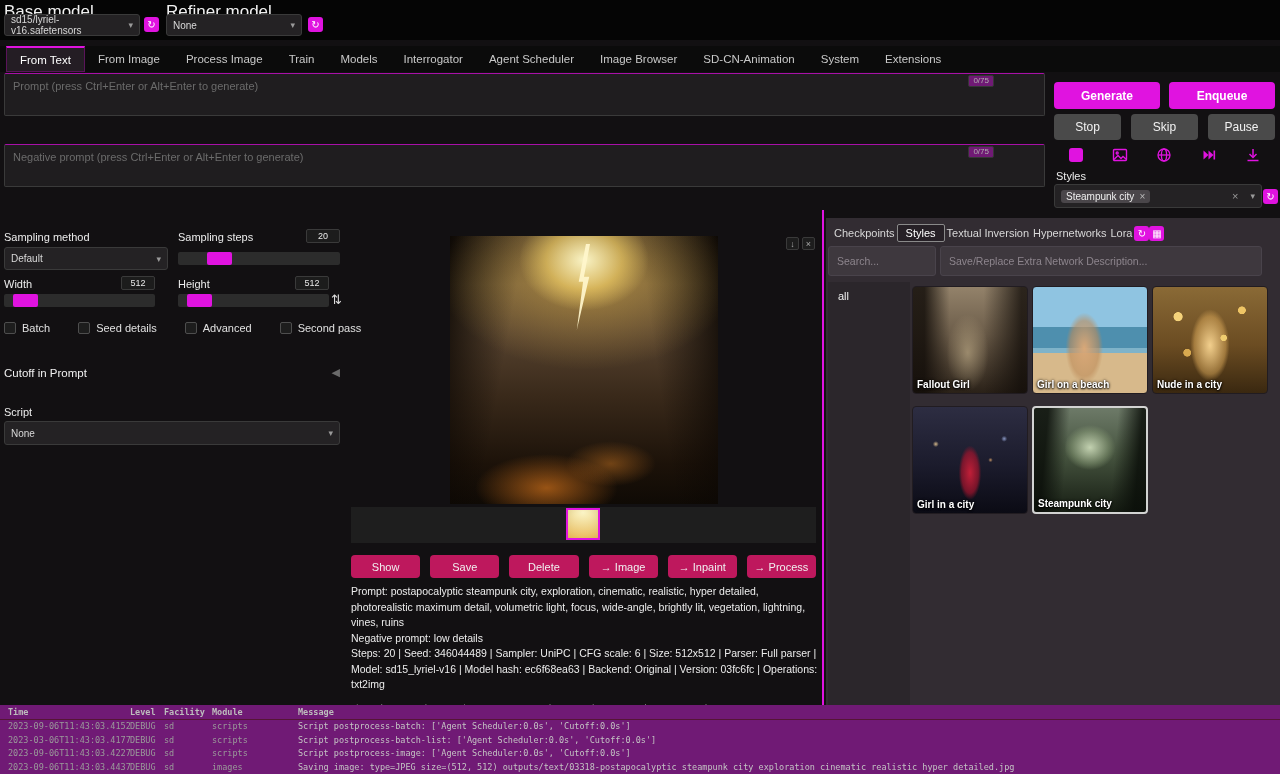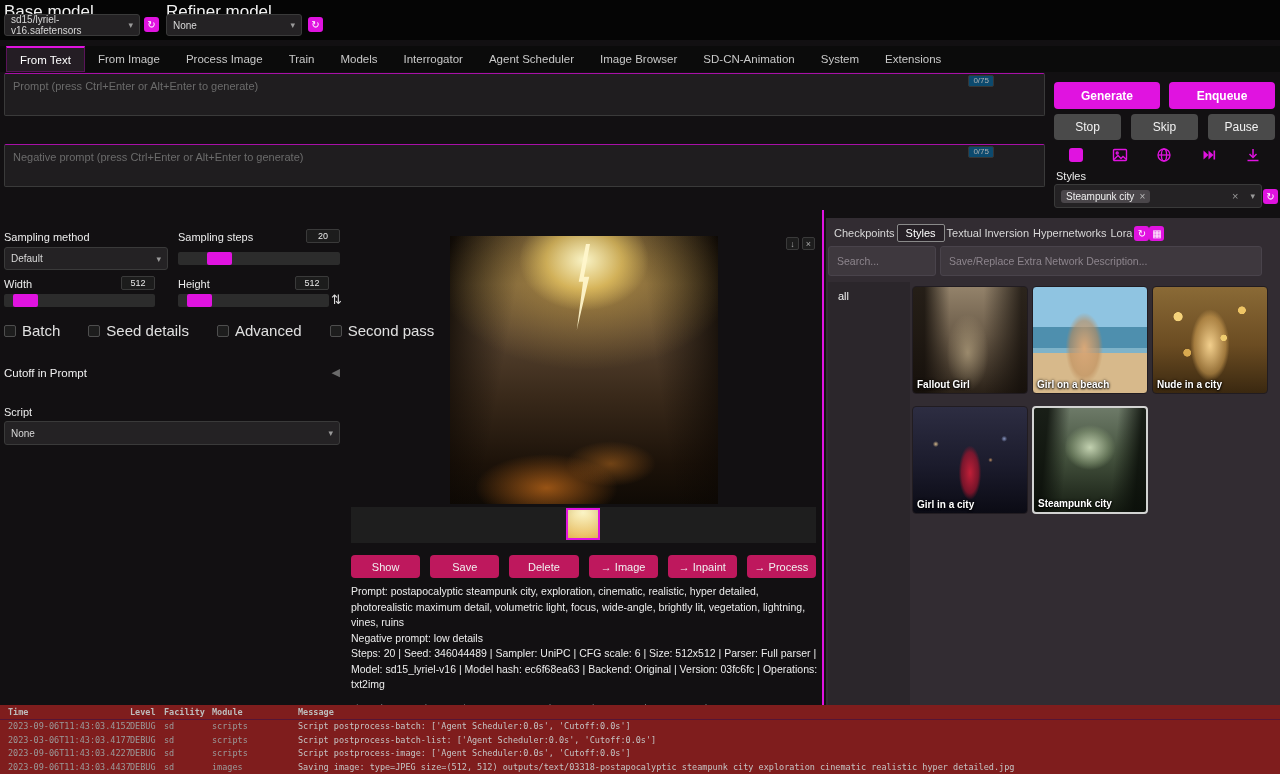--- a/index.html
+++ b/index.html
@@ -22,21 +22,21 @@
             display:flex; align-items:stretch; padding-left:6px; }
   .mtab { padding:0 13px; font-size:11.5px; color:#c9c9c9; display:flex; align-items:center; cursor:pointer; }
   .mtab.active { background:#241d24; color:#fff; border:1px solid #5a145a; border-top:2px solid #e013e0; }
 
   
   .promptbox { position:absolute; left:4px; width:1041px; height:43px; background:#1f1d1f;
                border:1px solid #3a3a3a; border-top:1px solid #a810a8; border-radius:2px; }
   .promptbox textarea { width:100%; height:100%; background:transparent; border:none; resize:none;
                color:#cfcfcf; font-family:"Liberation Sans",sans-serif; font-size:11px; padding:6px 8px; outline:none; }
   .promptbox textarea::placeholder { color:#6b6b6b; }
-  .counter { position:absolute; top:1px; right:50px; font-size:8px; color:#b0b0b0; background:#0c4a6e;
+  .counter { position:absolute; top:1px; right:50px; font-size:8px; color:#b0b0b0; background:#701a75;
              border:1px solid #363636; border-radius:2px; padding:0 4px; line-height:10px; }
 
   
   .btn-primary { background:#e013e0; color:#fff; font-weight:bold; font-size:12px; border-radius:4px;
                  display:flex; align-items:center; justify-content:center; cursor:pointer; }
   .btn-gray { background:#4a4a4a; color:#f2f2f2; font-size:12px; border-radius:4px;
               display:flex; align-items:center; justify-content:center; cursor:pointer; }
   .quickicons { position:absolute; left:1054px; top:146px; width:221px; display:flex;
                 justify-content:space-around; align-items:center; }
   .qicon { width:18px; height:18px; display:flex; align-items:center; justify-content:center; cursor:pointer; }
@@ -88,21 +88,21 @@
       linear-gradient(180deg,#6d7a68 0%,#46543f 45%,#161d13 100%); }
 
   
   .ctl-label { position:absolute; font-size:11px; color:#ececec; }
   .badge-num { position:absolute; background:#1c1c1c; border:1px solid #3a3a3a; border-radius:2px;
                color:#e8e8e8; font-size:9px; width:34px; height:14px; display:flex; align-items:center;
                justify-content:center; }
   .slider { position:absolute; height:13px; background:#2c2c2c; border-radius:2px; cursor:pointer; }
   .slider .handle { position:absolute; top:0; width:25px; height:100%; background:#e013e0; border-radius:2px; }
   .chkrow { position:absolute; left:4px; top:322px; display:flex; gap:28px; align-items:center; }
-  .chk { display:flex; align-items:center; gap:6px; font-size:15px; color:#e0e0e0; cursor:pointer; }
+  .chk { display:flex; align-items:center; gap:6px; font-size:11px; color:#e0e0e0; cursor:pointer; }
   .chk .box { width:12px; height:12px; background:#1d1d1d; border:1px solid #4e4e4e; border-radius:2px; }
   .accordion { position:absolute; left:4px; top:366px; width:336px; display:flex;
                justify-content:space-between; align-items:center; cursor:pointer; }
   .accordion .lbl { font-size:11.5px; color:#f0f0f0; }
   .accordion .arrow { color:#6a6a6a; font-size:11px; }
 
   
   .scene { background:
       radial-gradient(ellipse 90px 70px at 50% 9%, rgba(255,250,205,.95), rgba(255,220,110,.55) 42%, transparent 72%),
       radial-gradient(ellipse 210px 130px at 51% 16%, rgba(248,198,80,.45), transparent 70%),
@@ -119,21 +119,21 @@
   .gbtn { flex:1; height:23px; background:#be185d; border-radius:4px; color:#f0f0f0; font-size:11px;
           display:flex; align-items:center; justify-content:center; cursor:pointer; }
   .cornerbtn { width:13px; height:13px; background:#1d1d1d; border:1px solid #3a3a3a; border-radius:2px;
                color:#aaa; font-size:9px; display:flex; align-items:center; justify-content:center; cursor:pointer; }
 
   
   .infoblk { position:absolute; left:351px; top:584px; width:472px; font-size:10.5px; line-height:15.5px; color:#ececec; }
   .infoblk .perf { margin-top:8px; font-size:9px; color:#8a8a8a; }
 
   
-  .log { position:absolute; left:0; right:0; top:705px; height:69px; background:#7f1d1d;
+  .log { position:absolute; left:0; right:0; top:705px; height:69px; background:#701a75;
          font-family:"DejaVu Sans Mono",monospace; font-size:8.5px; color:#9a9a9a; }
   .logrow { display:grid; grid-template-columns:122px 34px 48px 86px auto; padding:0 8px; line-height:13.5px;
             white-space:nowrap; overflow:hidden; }
   .loghead { font-weight:bold; color:#bdbdbd; line-height:14px; }
   .logbody { border-top:1px solid #551536; }
   .logrow .msg { color:#c4c4c4; }
   .vline { position:absolute; left:822px; top:210px; width:2px; height:500px; background:#e013e0; }
 </style>
 </head>
 <body>

